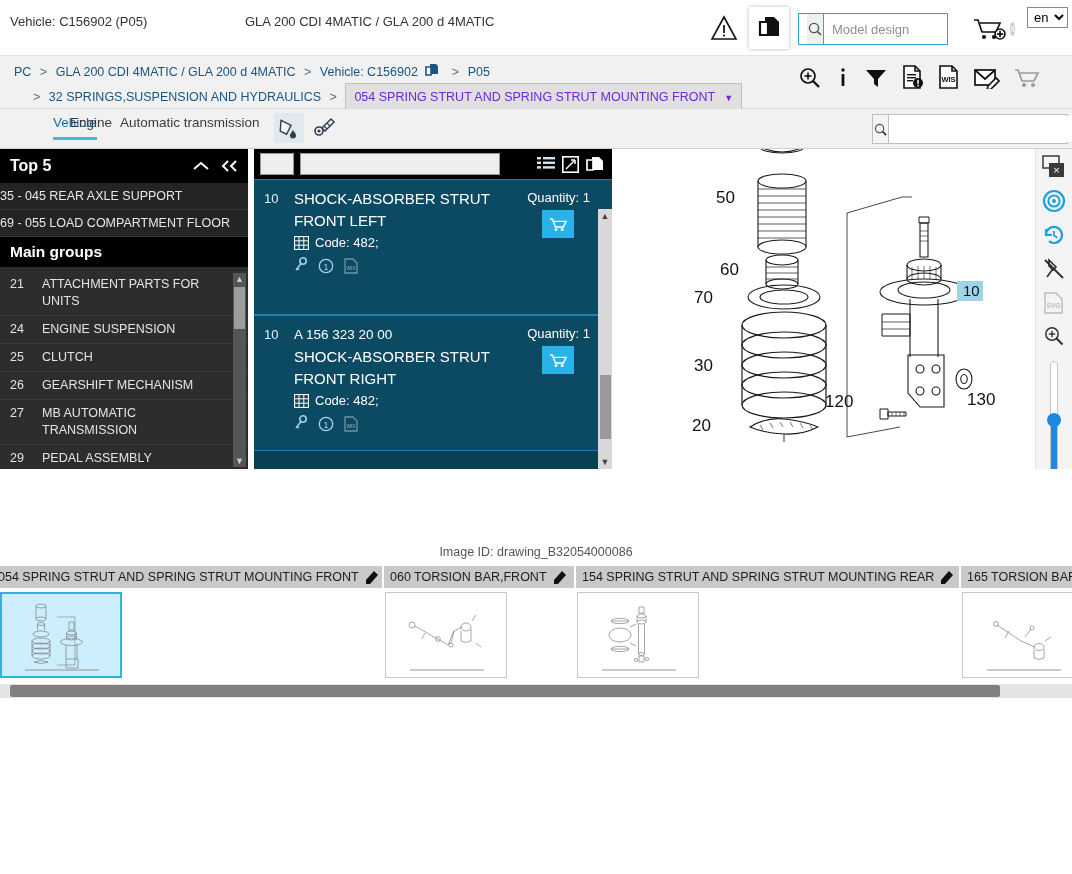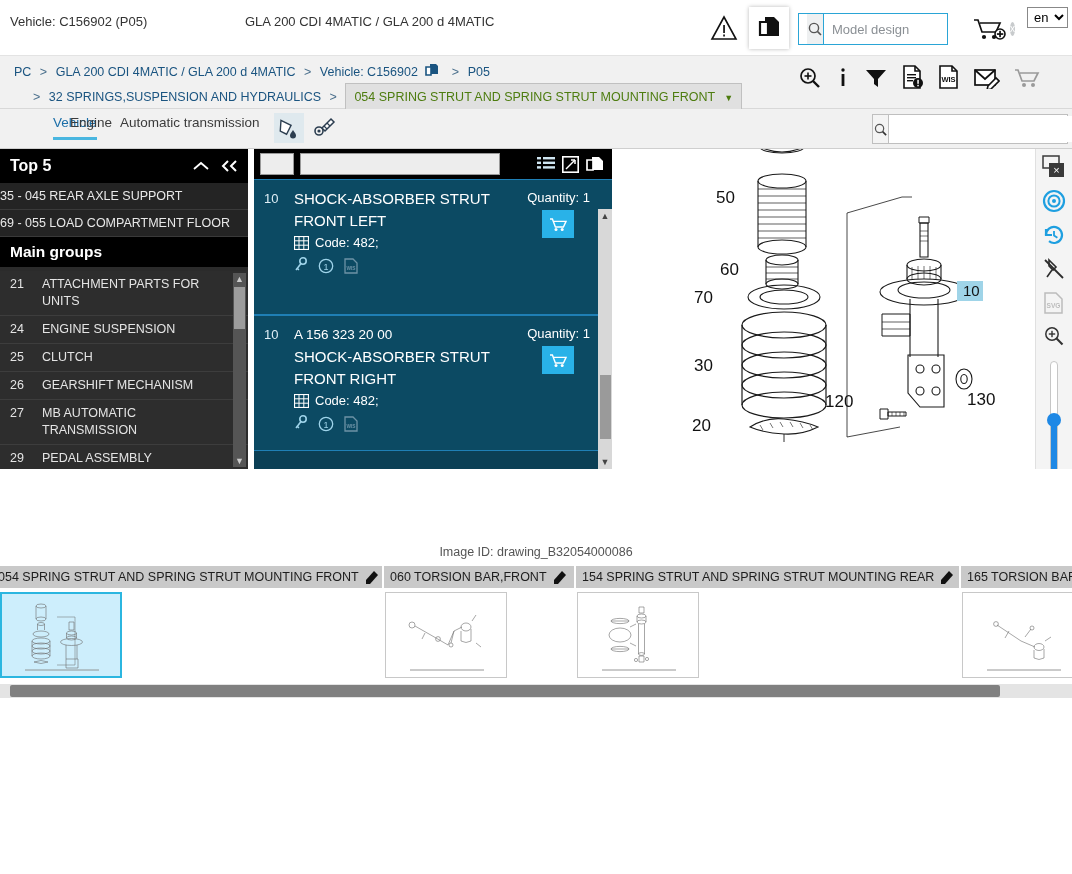--- a/index.html
+++ b/index.html
@@ -86,21 +86,21 @@
   .crumbs {
     position: absolute; left: 14px; top: 5px; width: 790px;
     color: #1a5480; font-size: 12.5px; line-height: 22px;
   }
   .crumbs .ci { cursor: pointer; }
   .crumbs .sep { color: #4a6f8c; margin: 0 5px; }
   .crumb-row2 { margin-left: 14px; display: inline-block; }
   .crumb-active {
     display: inline-block;
     background: #e0e0e0; border: 1px solid #c0c0c0;
-    padding: 2px 8px; color: #4d7c0f; cursor: pointer;
+    padding: 2px 8px; color: #6d28d9; cursor: pointer;
   }
   .crumb-active .caret { font-size: 9px; margin-left: 6px; }
   .ctoolbar {
     position: absolute; left: 798px; top: 9px;
     display: flex; align-items: center; gap: 14px;
   }
   .ctoolbar .ci-item { cursor: pointer; display: flex; align-items: center; }
   
   .tabbar {
     position: relative; height: 40px;

